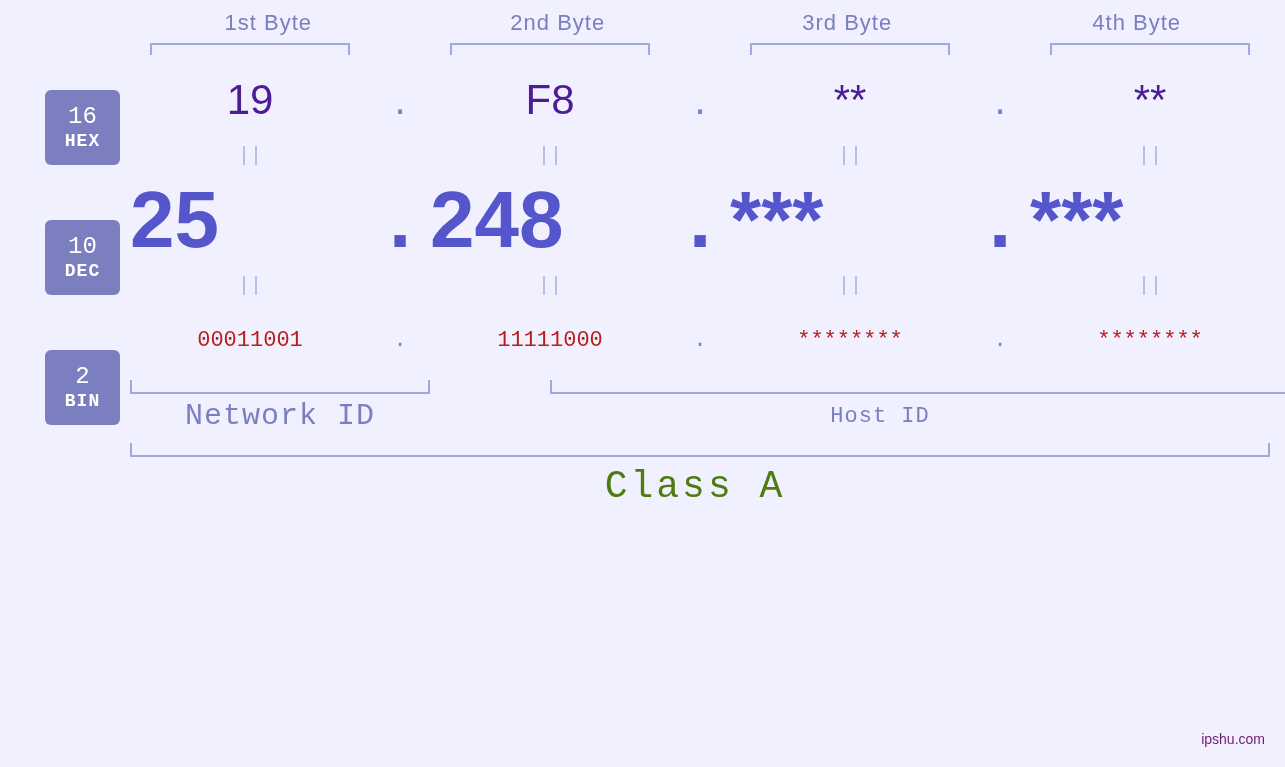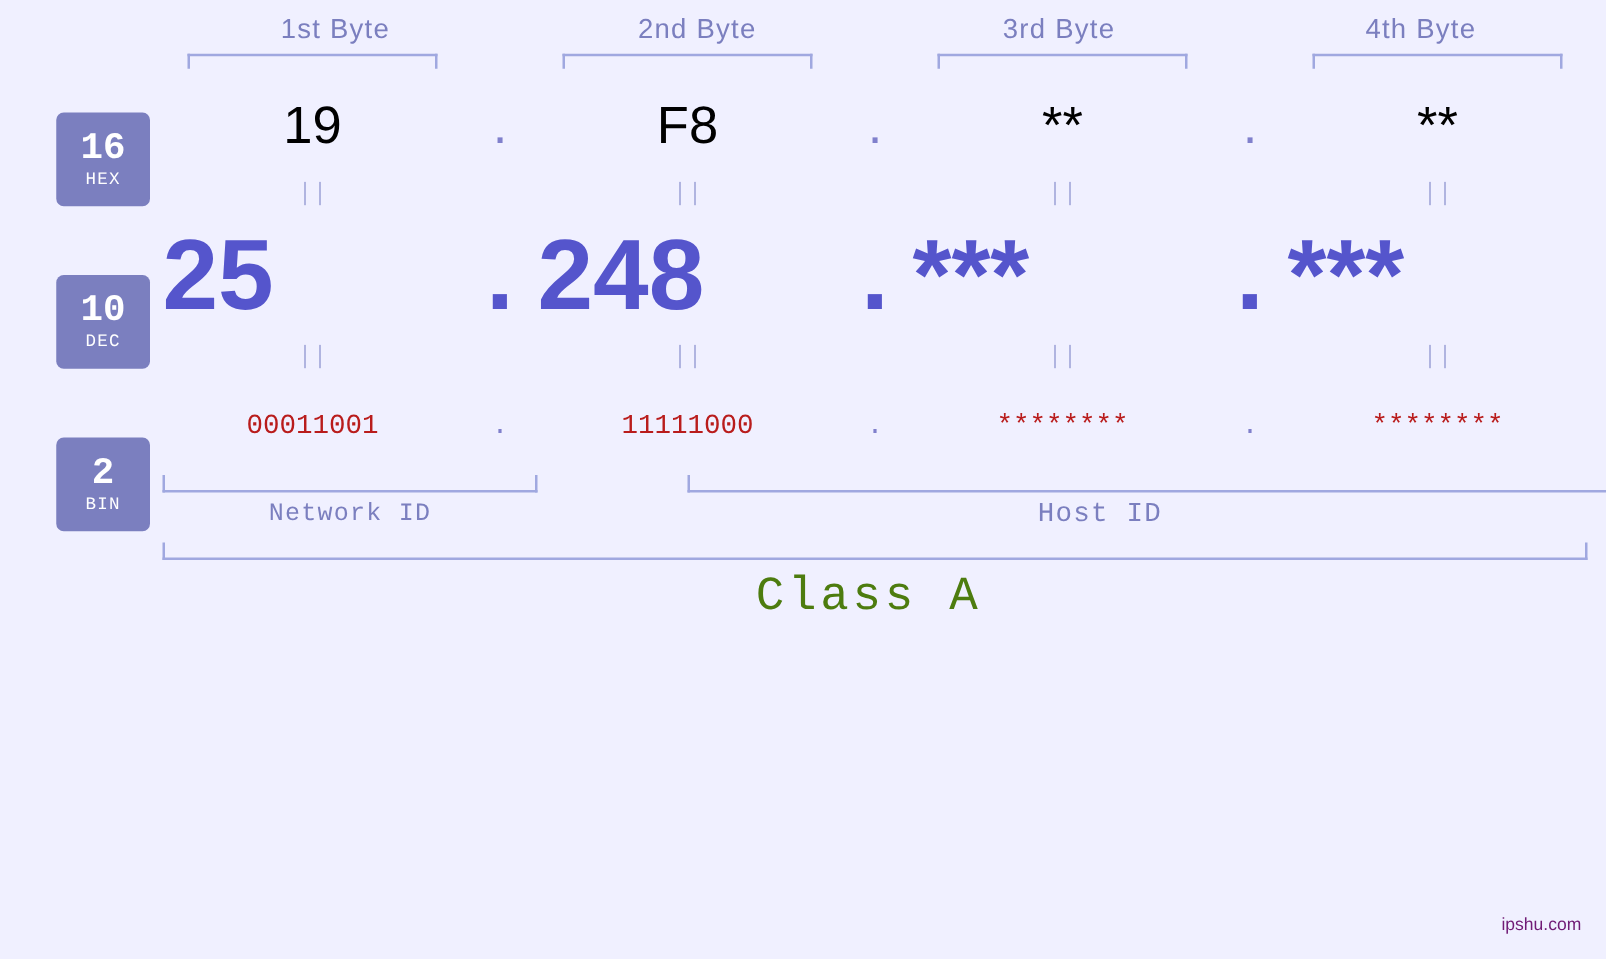--- a/index.html
+++ b/index.html
@@ -75,28 +75,28 @@
       background: #7b7fbf;
       border-radius: 6px;
       display: flex;
       flex-direction: column;
       align-items: center;
       justify-content: center;
       color: white;
     }
 
     .base-number {
-      font-size: 30px;
+      font-size: 24px;
+      font-weight: normal;
+      line-height: 1.1;
+    }
+
+    .base-label {
+      font-size: 18px;
       font-weight: bold;
-      line-height: 1.1;
-    }
-
-    .base-label {
-      font-size: 14px;
-      font-weight: normal;
       letter-spacing: 1px;
     }
 
     .bytes-grid {
       flex: 1;
       display: flex;
       flex-direction: column;
     }
 
     
@@ -104,21 +104,21 @@
       display: flex;
       align-items: center;
       height: 80px;
       padding-left: 10px;
     }
 
     .byte-cell {
       width: 240px;
       text-align: center;
       font-size: 42px;
-      color: #000000;
+      color: #4c1d95;
       font-family: Arial, sans-serif;
     }
 
     .dot-cell {
       width: 60px;
       text-align: center;
       font-size: 42px;
       color: #8080cc;
       font-family: Arial, sans-serif;
     }
@@ -222,21 +222,21 @@
       display: flex;
       padding-left: 10px;
       margin-top: 5px;
       align-items: center;
     }
 
     .network-id-label {
       width: 300px;
       text-align: center;
       color: #7b7fbf;
-      font-size: 20px;
+      font-size: 30px;
       font-family: 'Courier New', monospace;
       letter-spacing: 1px;
     }
 
     .host-id-label {
       width: 780px;
       text-align: center;
       color: #7b7fbf;
       font-size: 22px;
       font-family: 'Courier New', monospace;

